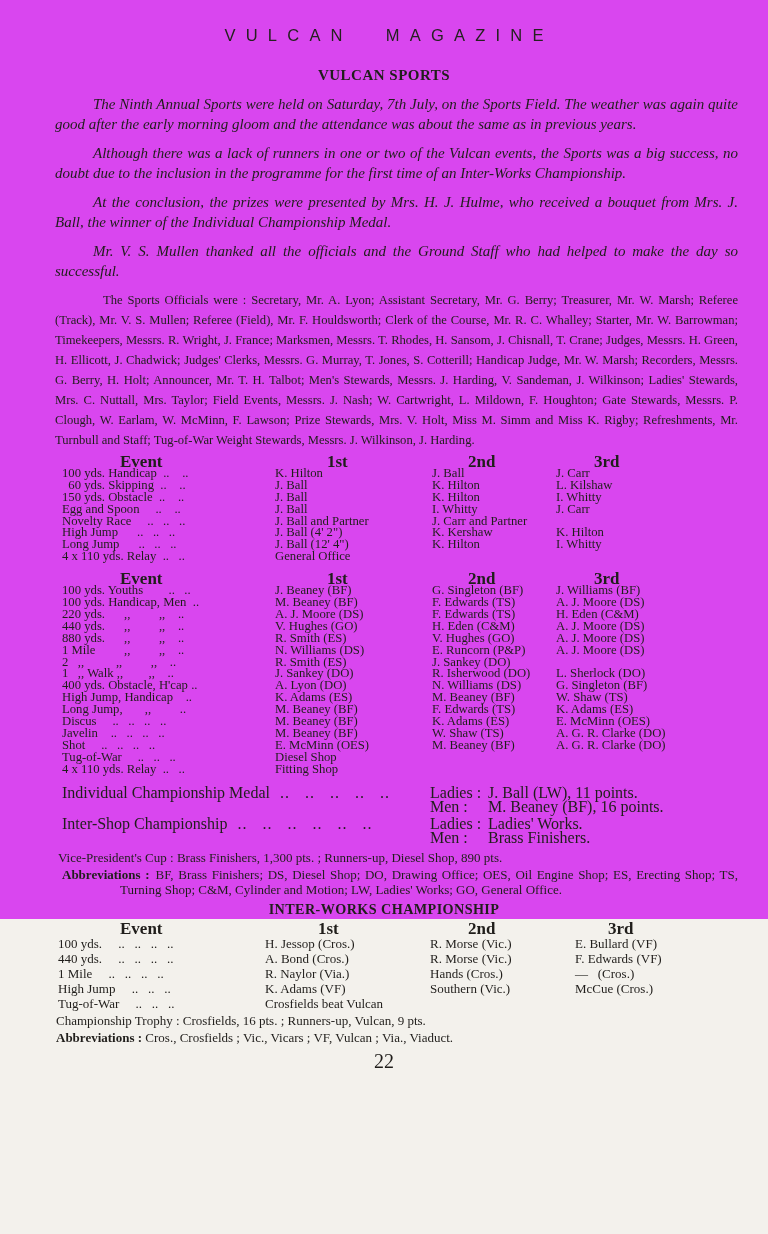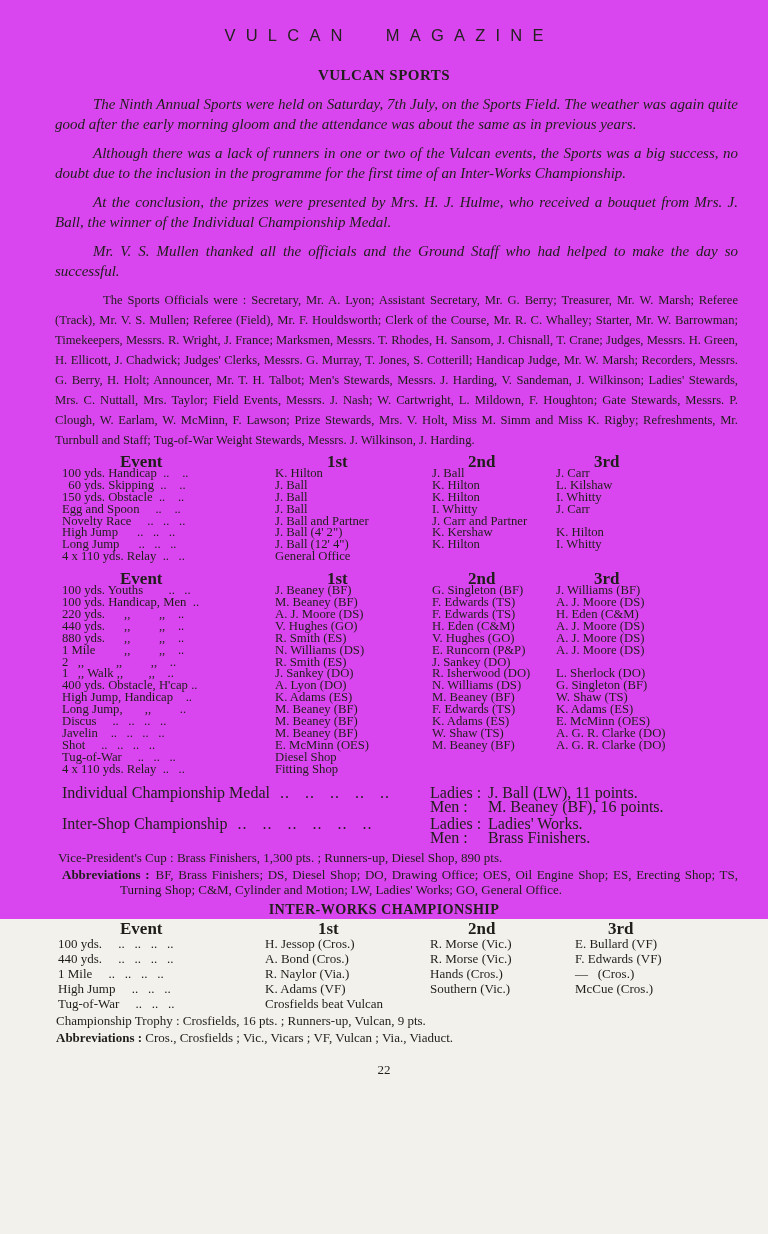--- a/index.html
+++ b/index.html
@@ -85,21 +85,21 @@
   .vp-line{margin:4px 30px 0 58px;font-size:13px;line-height:15px;}
   .abbrev{
     margin:2px 30px 4px 62px;
     padding-left:58px;text-indent:-58px;
     font-size:13px;line-height:15.2px;
     text-align:justify;
   }
   .bold{font-weight:bold;margin-top:9px;}
   .abbrev .bold{margin-right:6px;}
   .iw-footer{margin:2px 30px 0 56px;font-size:13px;line-height:15.5px;}
-  .page-number{margin-top:16px;text-align:center;font-size:13px;}
+  .page-number{margin-top:4px;text-align:center;font-size:20px;}
 </style>
 </head>
 <body>
 
 <div class="page">
 
   <div class="masthead">VULCAN MAGAZINE</div>
 
   <h1 class="page-title">VULCAN SPORTS</h1>
 

